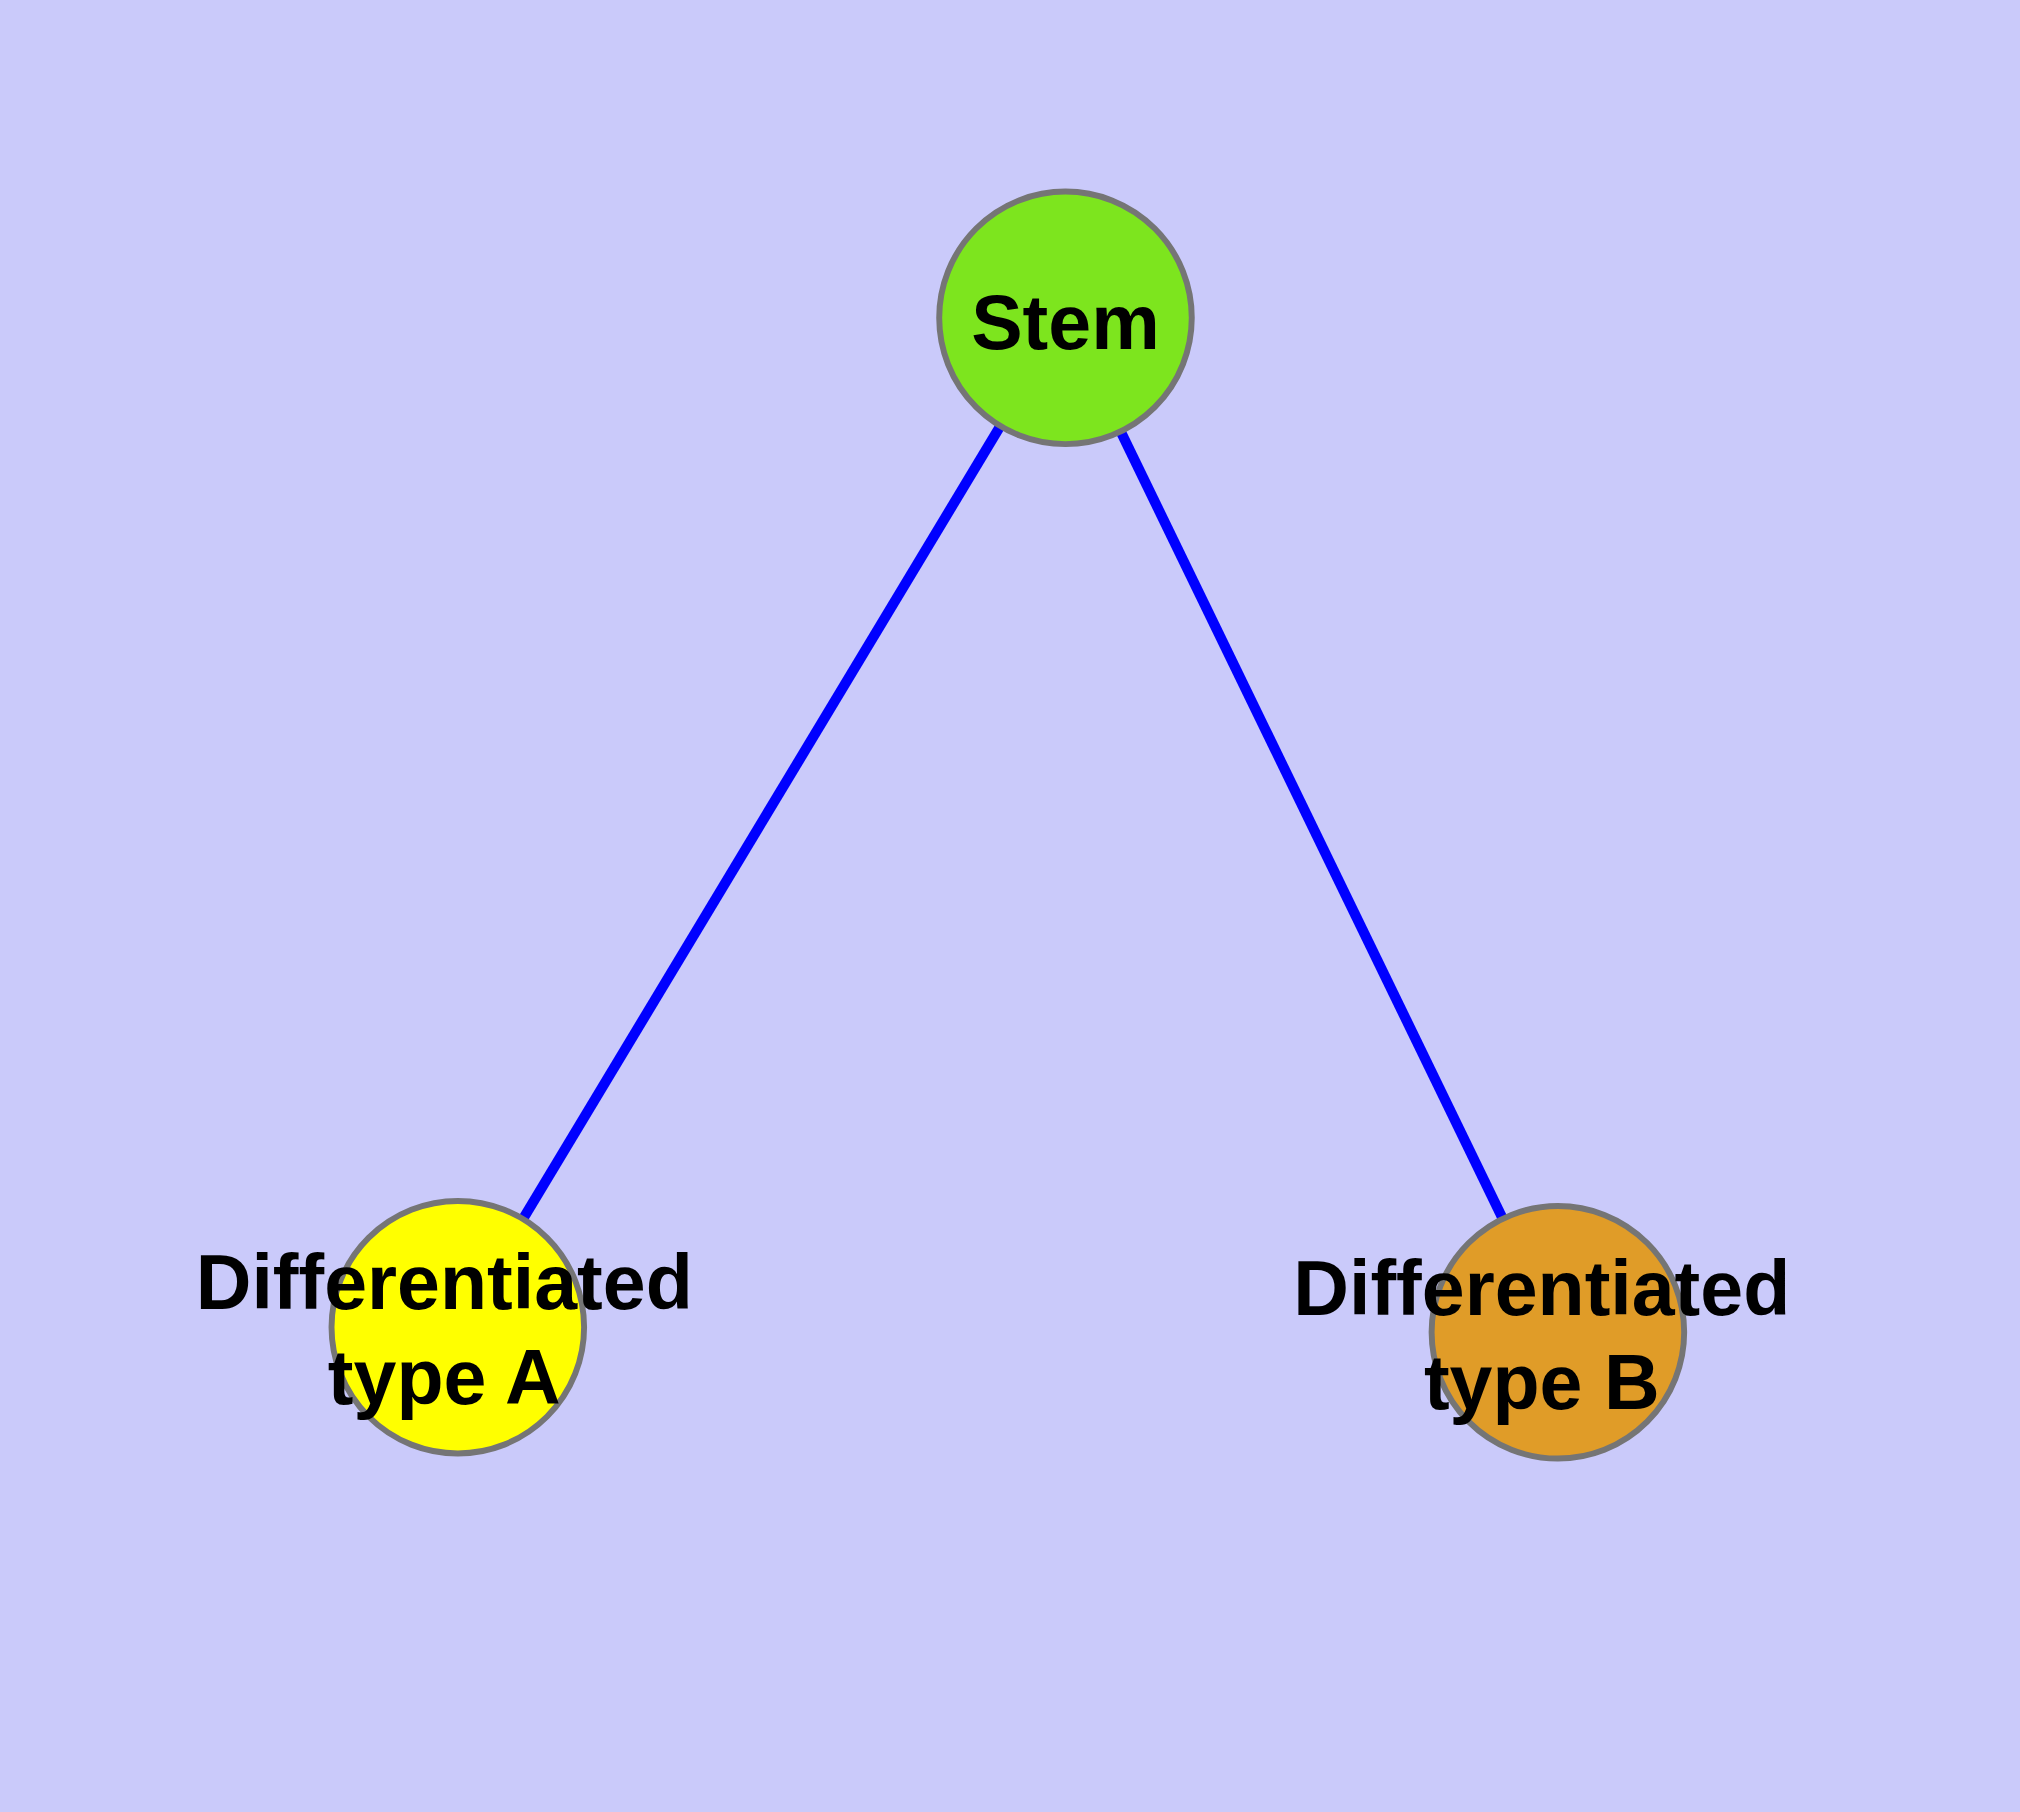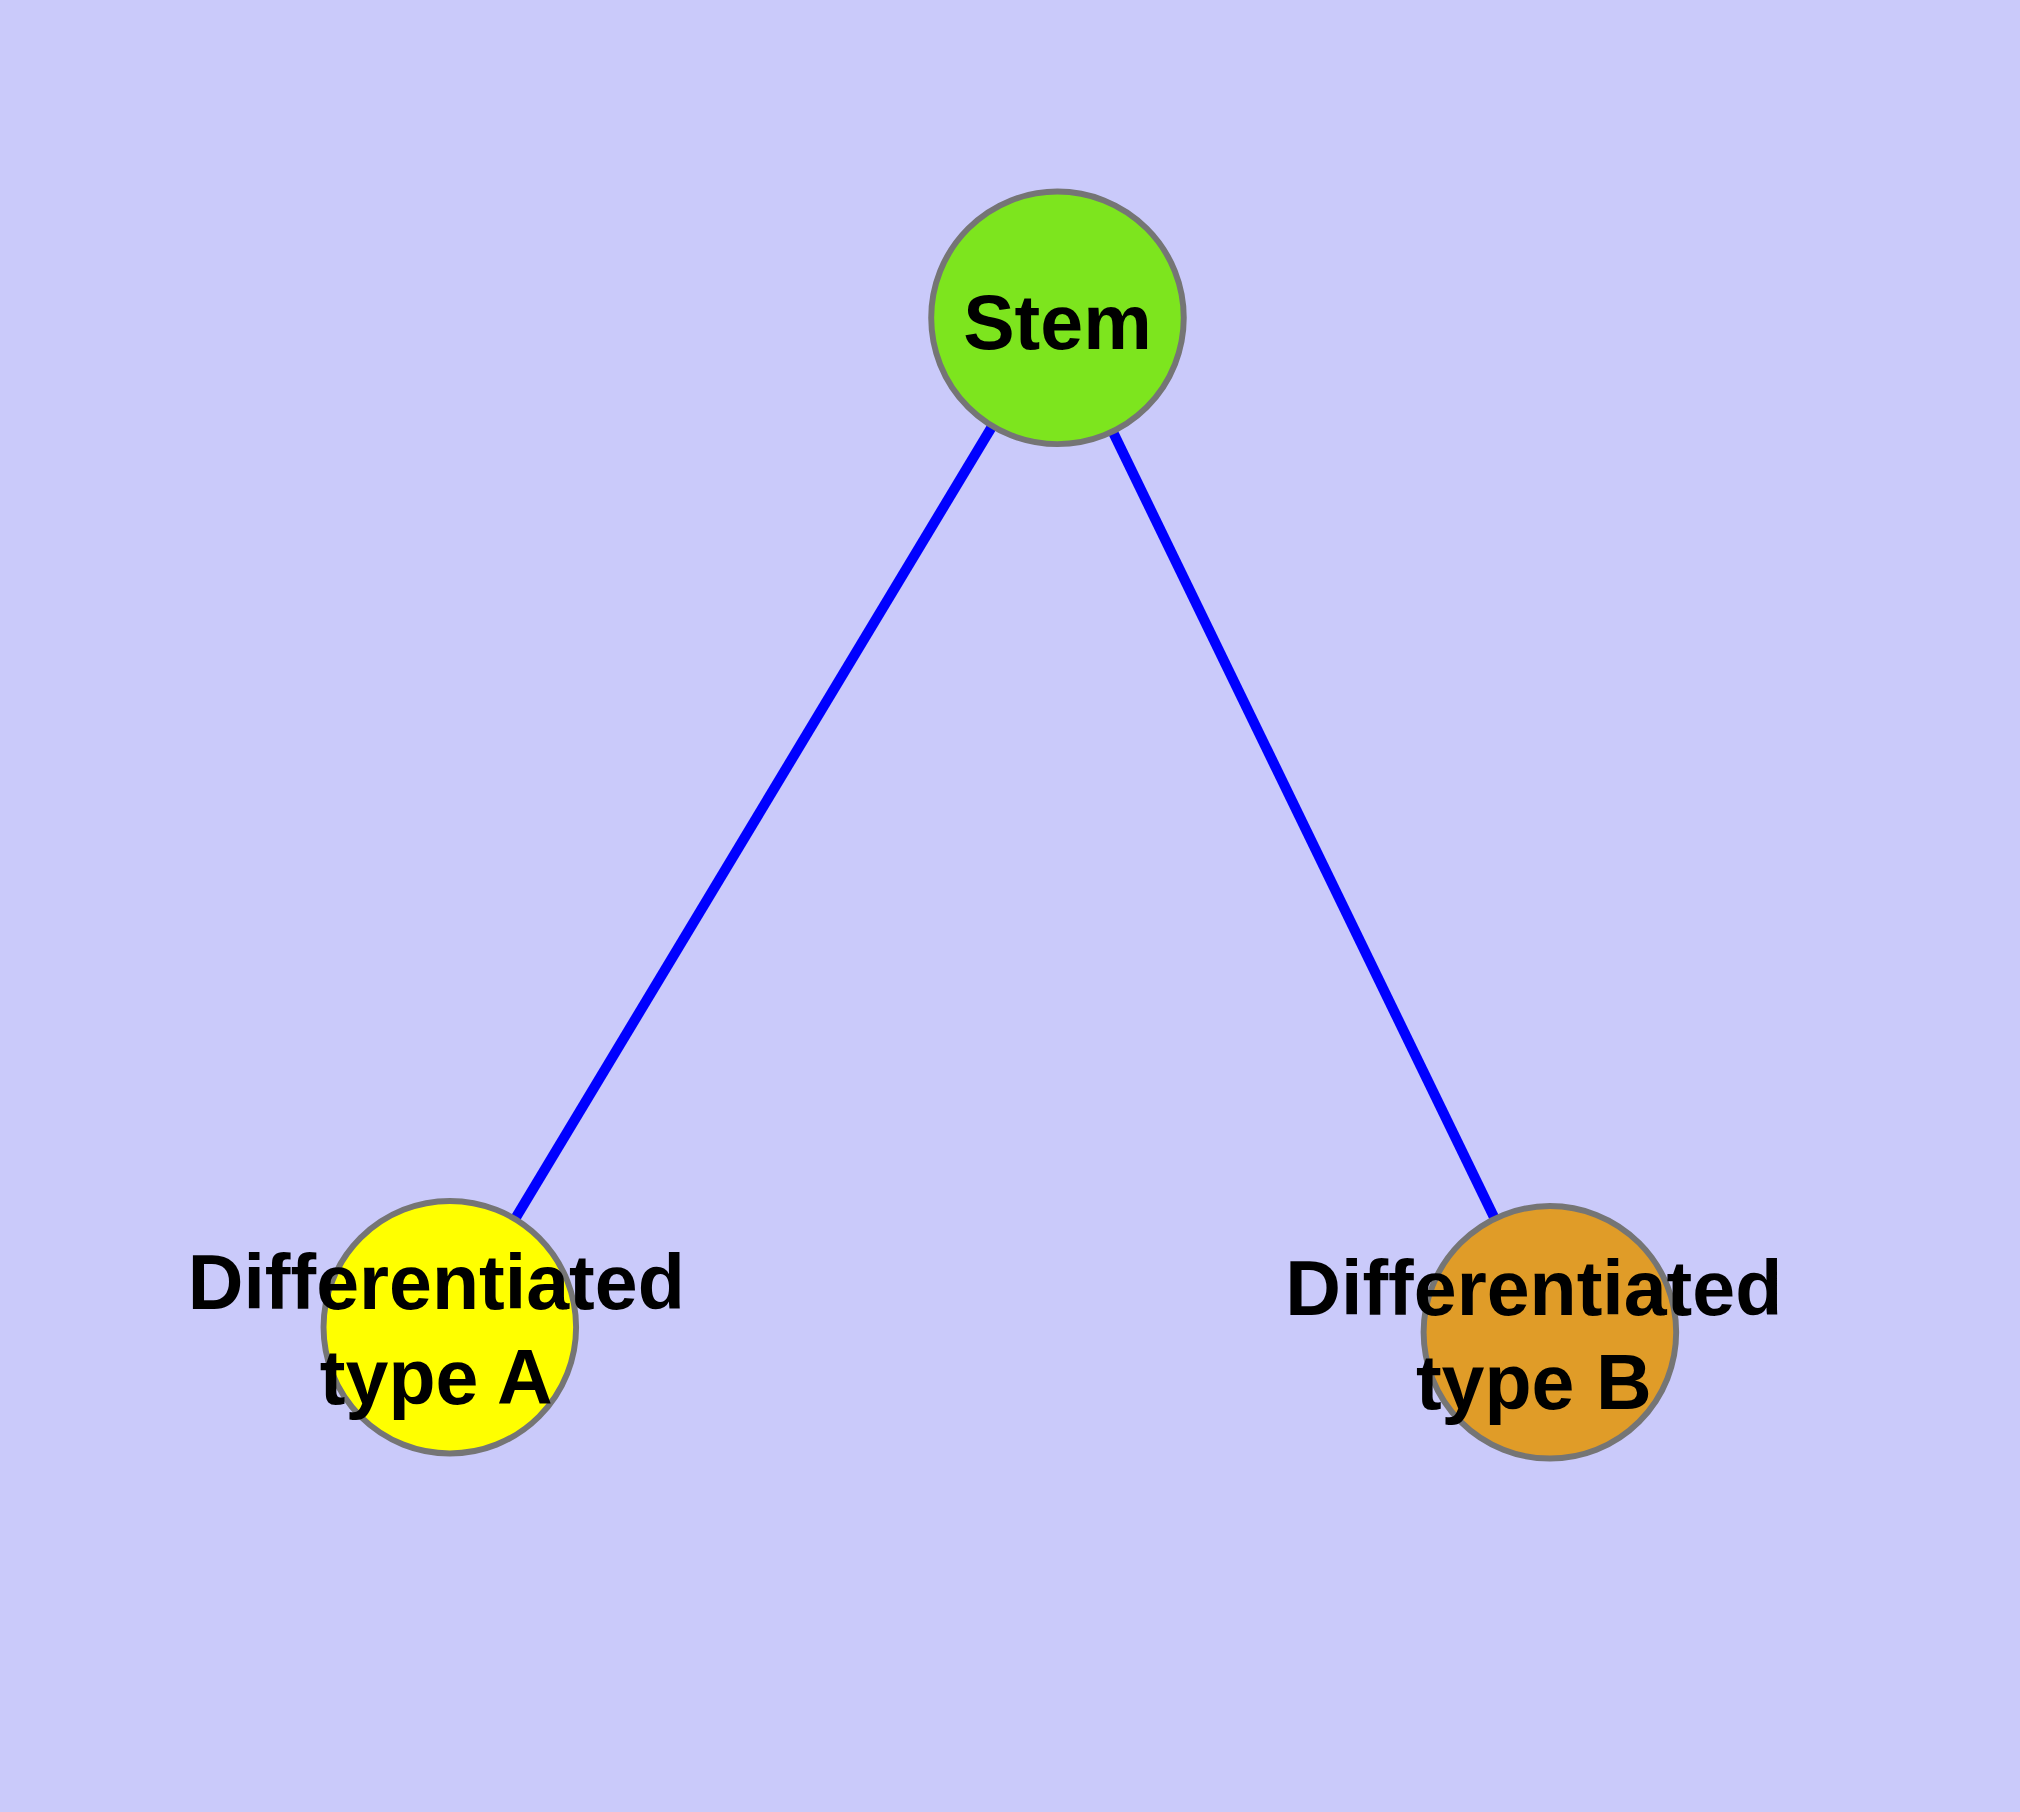--- a/index.html
+++ b/index.html
@@ -5,21 +5,21 @@
   html, body {
     margin: 0;
     padding: 0;
     width: 2021px;
     height: 1812px;
     background: #CACAFA;
     overflow: hidden;
   }
   #diagram-root {
     position: absolute;
-    top: 0; left: 8px;
+    top: 0; left: 16px;
     width: 1990px;
     height: 1812px;
   }
   svg { display: block; }
   .edge {
     stroke-width: 12px;
     fill: none;
     stroke-linecap: butt;
   }
   .node-circle {

